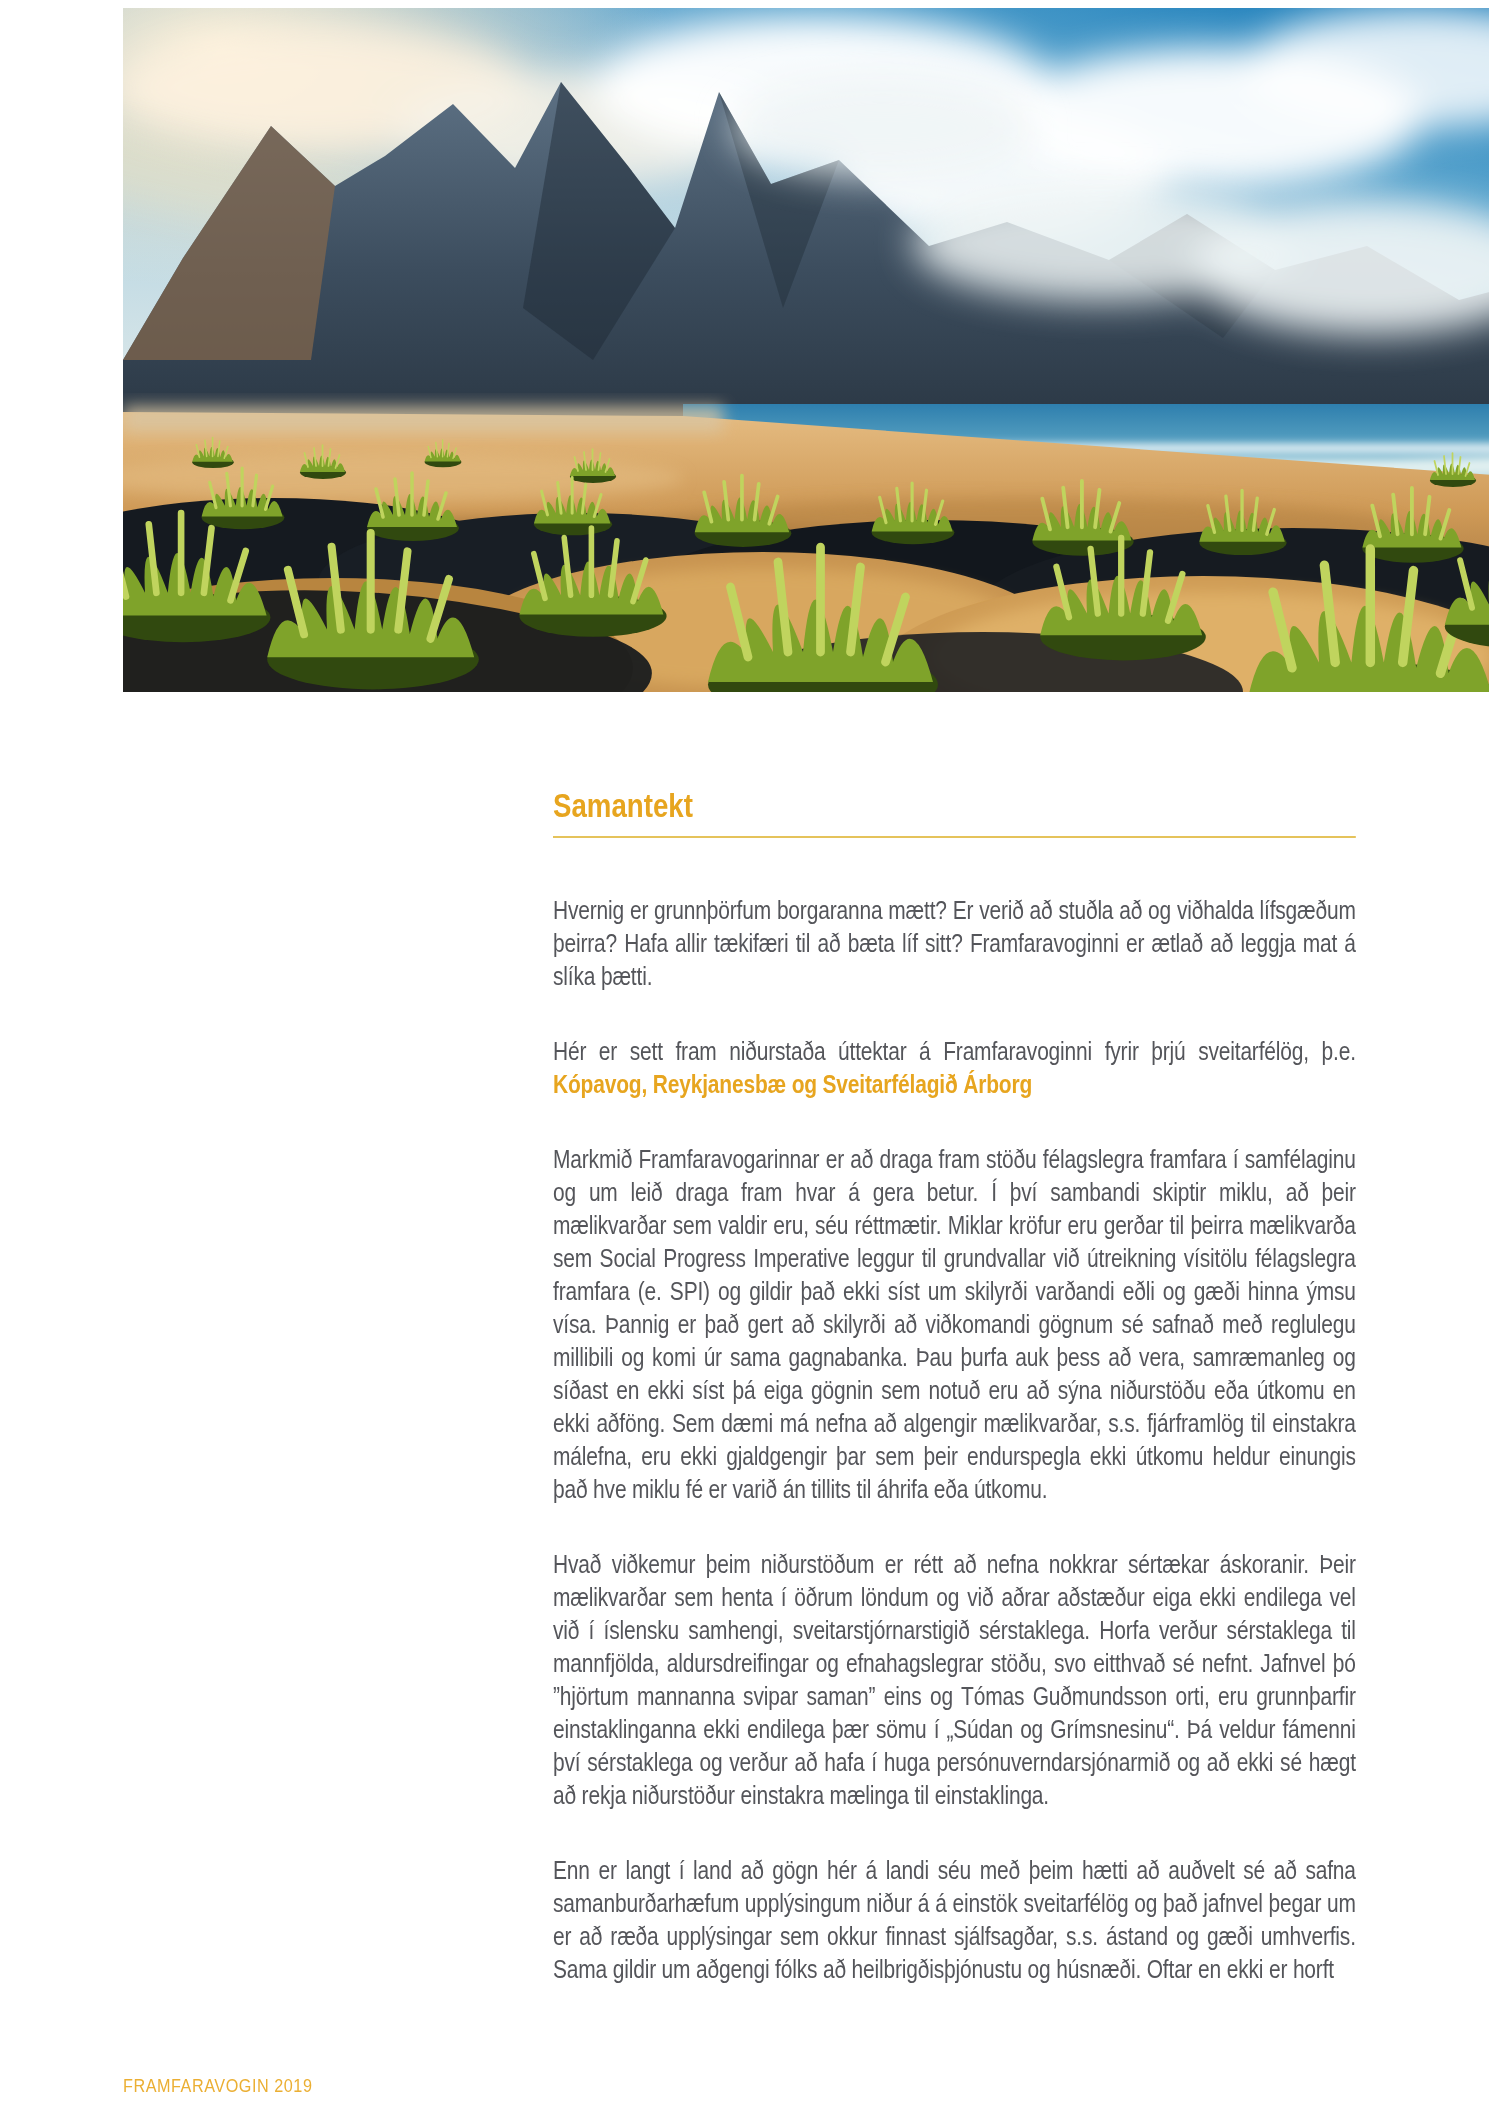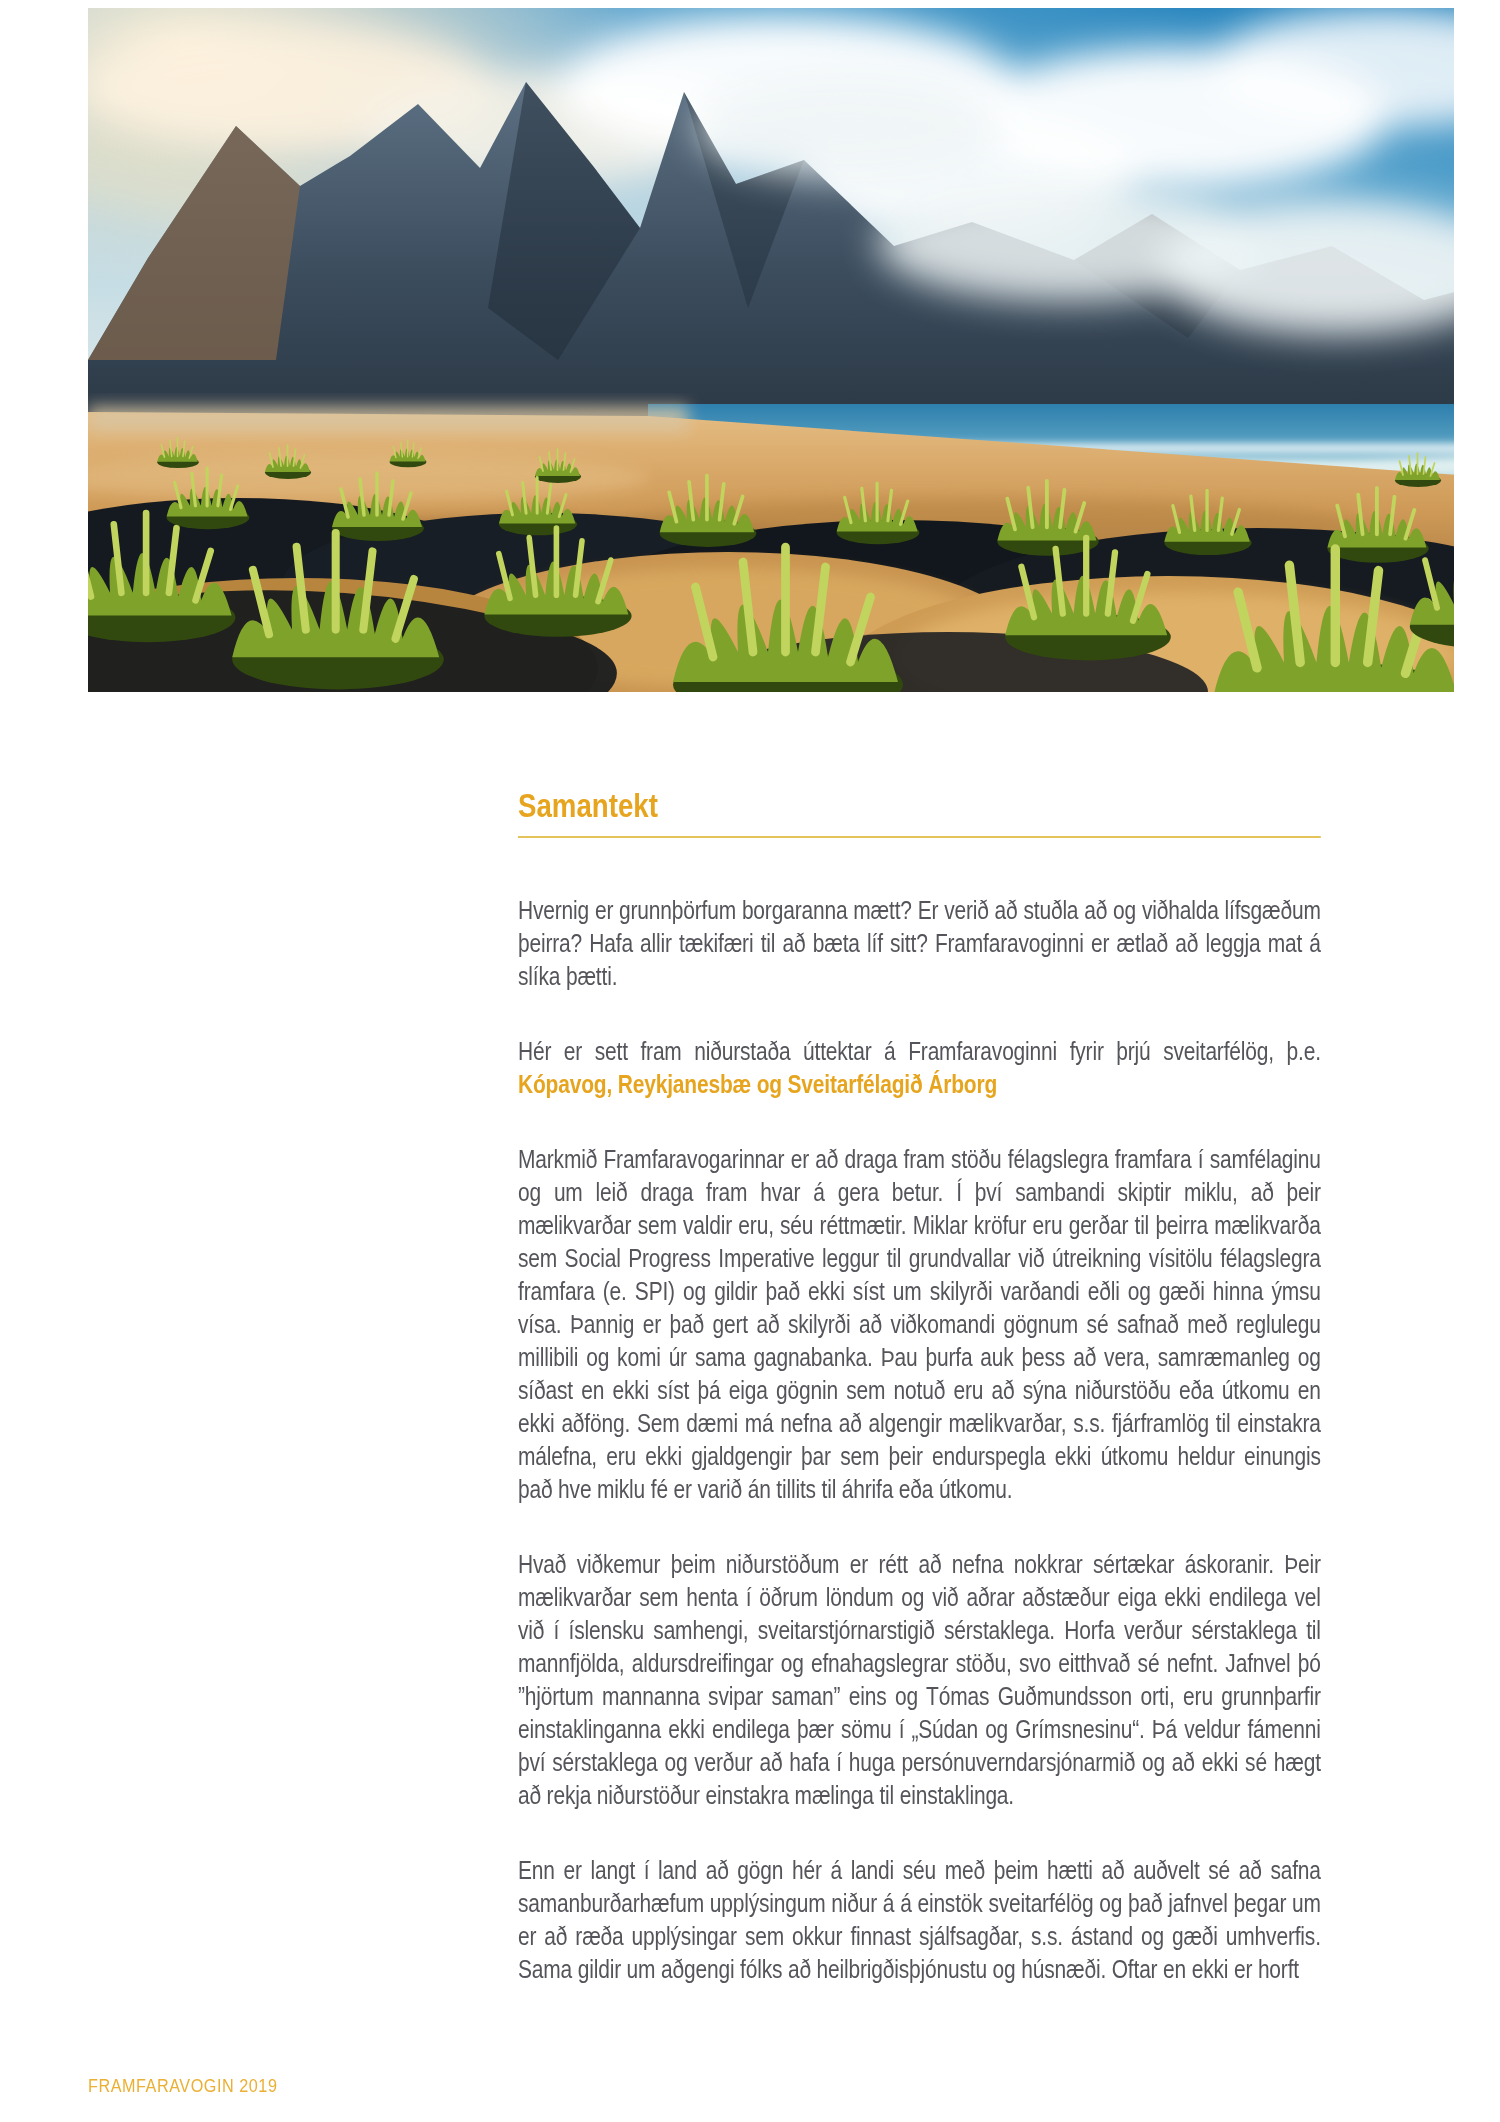--- a/index.html
+++ b/index.html
@@ -1,17 +1,17 @@
 <!DOCTYPE html>
 <html><head>
 <meta charset="utf-8">
 <style>
   html,body{margin:0;padding:0;background:#ffffff;}
   .page{position:relative;width:1454px;height:2122px;background:#ffffff;overflow:hidden;
-        font-family:"Liberation Sans",sans-serif;}
+        font-family:"Liberation Sans",sans-serif;margin-left:35px;}
   .hero{position:absolute;left:88px;top:8px;width:1412px;height:684px;overflow:hidden;}
   .hero svg{display:block;width:100%;height:100%;}
   .content{position:absolute;left:518px;top:788px;width:958px;
            transform:scaleX(0.838);transform-origin:0 0;}
   .heading{margin:0;font-size:33px;line-height:36px;font-weight:bold;color:#E7A51F;}
   .rule{height:2px;background:#E5C35B;margin-top:12px;width:100%;}
   .paragraphs{margin-top:56px;}
   .paragraphs p{margin:0 0 42px 0;font-size:25px;line-height:33px;color:#54555A;
                 text-align:justify;letter-spacing:-0.2px;font-weight:300;}
   .gold-strong{color:#E7A51F;font-weight:bold;}

